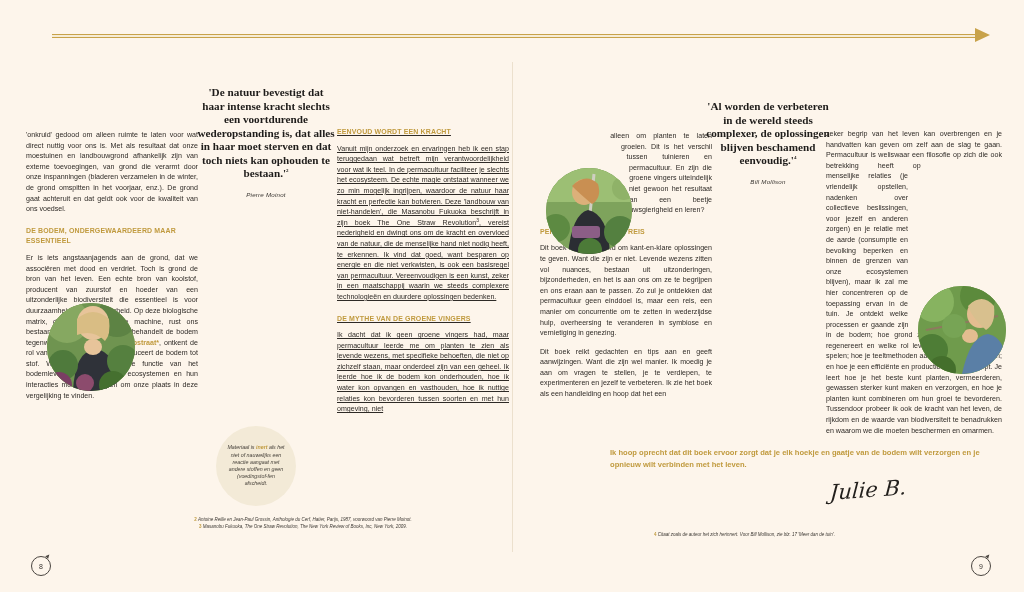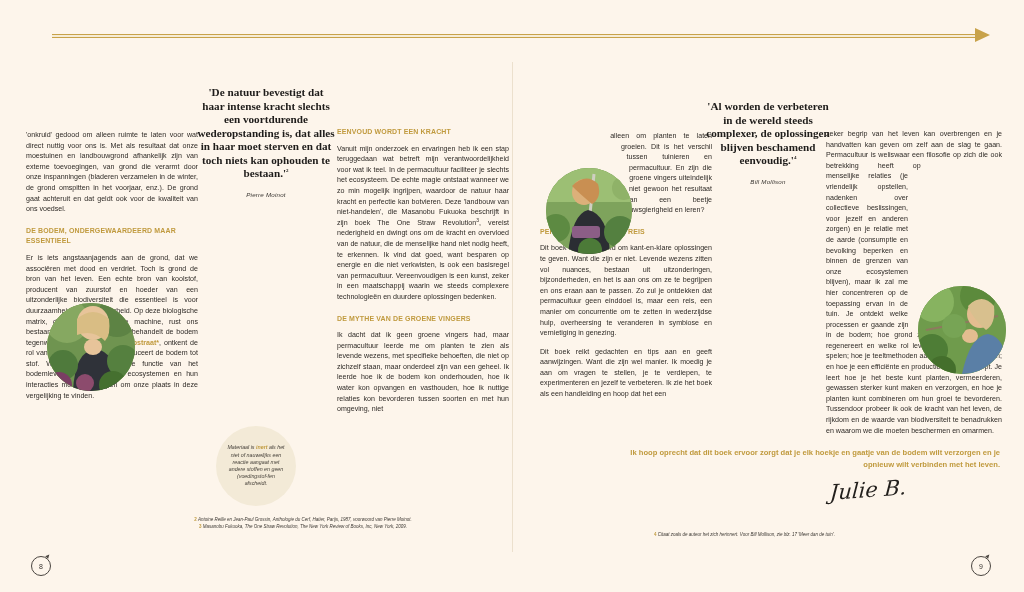--- a/index.html
+++ b/index.html
@@ -61,21 +61,21 @@
     transform: scaleX(0.92);
     transform-origin: left center;
     text-align: left;
   }
   .kw { color: #c09a3e; font-weight: bold; }
   .it { font-style: italic; }
   sup { font-size: 5px; vertical-align: super; line-height: 0; }
 
   
   #col1 { left: 26px;  top: 130px;  width: 172px; }
-  #col2 { left: 337px; top: 127px;  width: 172px; }
+  #col2 { left: 337px; top: 127px;  width: 172px; text-decoration: underline; }
   #col3 { left: 540px; top: 131px;  width: 172px; }
   #col4 { left: 826px; top: 129px;  width: 176px; }
 
   
   .wrap-left-circle {
     float: left; width: 86px; height: 86px;
     shape-outside: circle(47% at 48% 50%);
     margin: 4px 8px 4px 0;
   }
   .wrap-right-circle {
@@ -146,21 +146,21 @@
     color: #46413a;
   }
   
   #closing {
     position: absolute;
     left: 610px; top: 447px; width: 390px;
     font-size: 7.6px;
     line-height: 12px;
     font-weight: bold;
     color: #c09a3e;
-    text-align: right;
+    text-align: left;
   }
   #signature {
     position: absolute;
     left: 830px; top: 478px;
     font-family: "DejaVu Serif", serif;
     font-style: italic;
     font-size: 21px;
     color: #221f1c;
     transform: rotate(-4deg) skewX(-8deg);
   }

